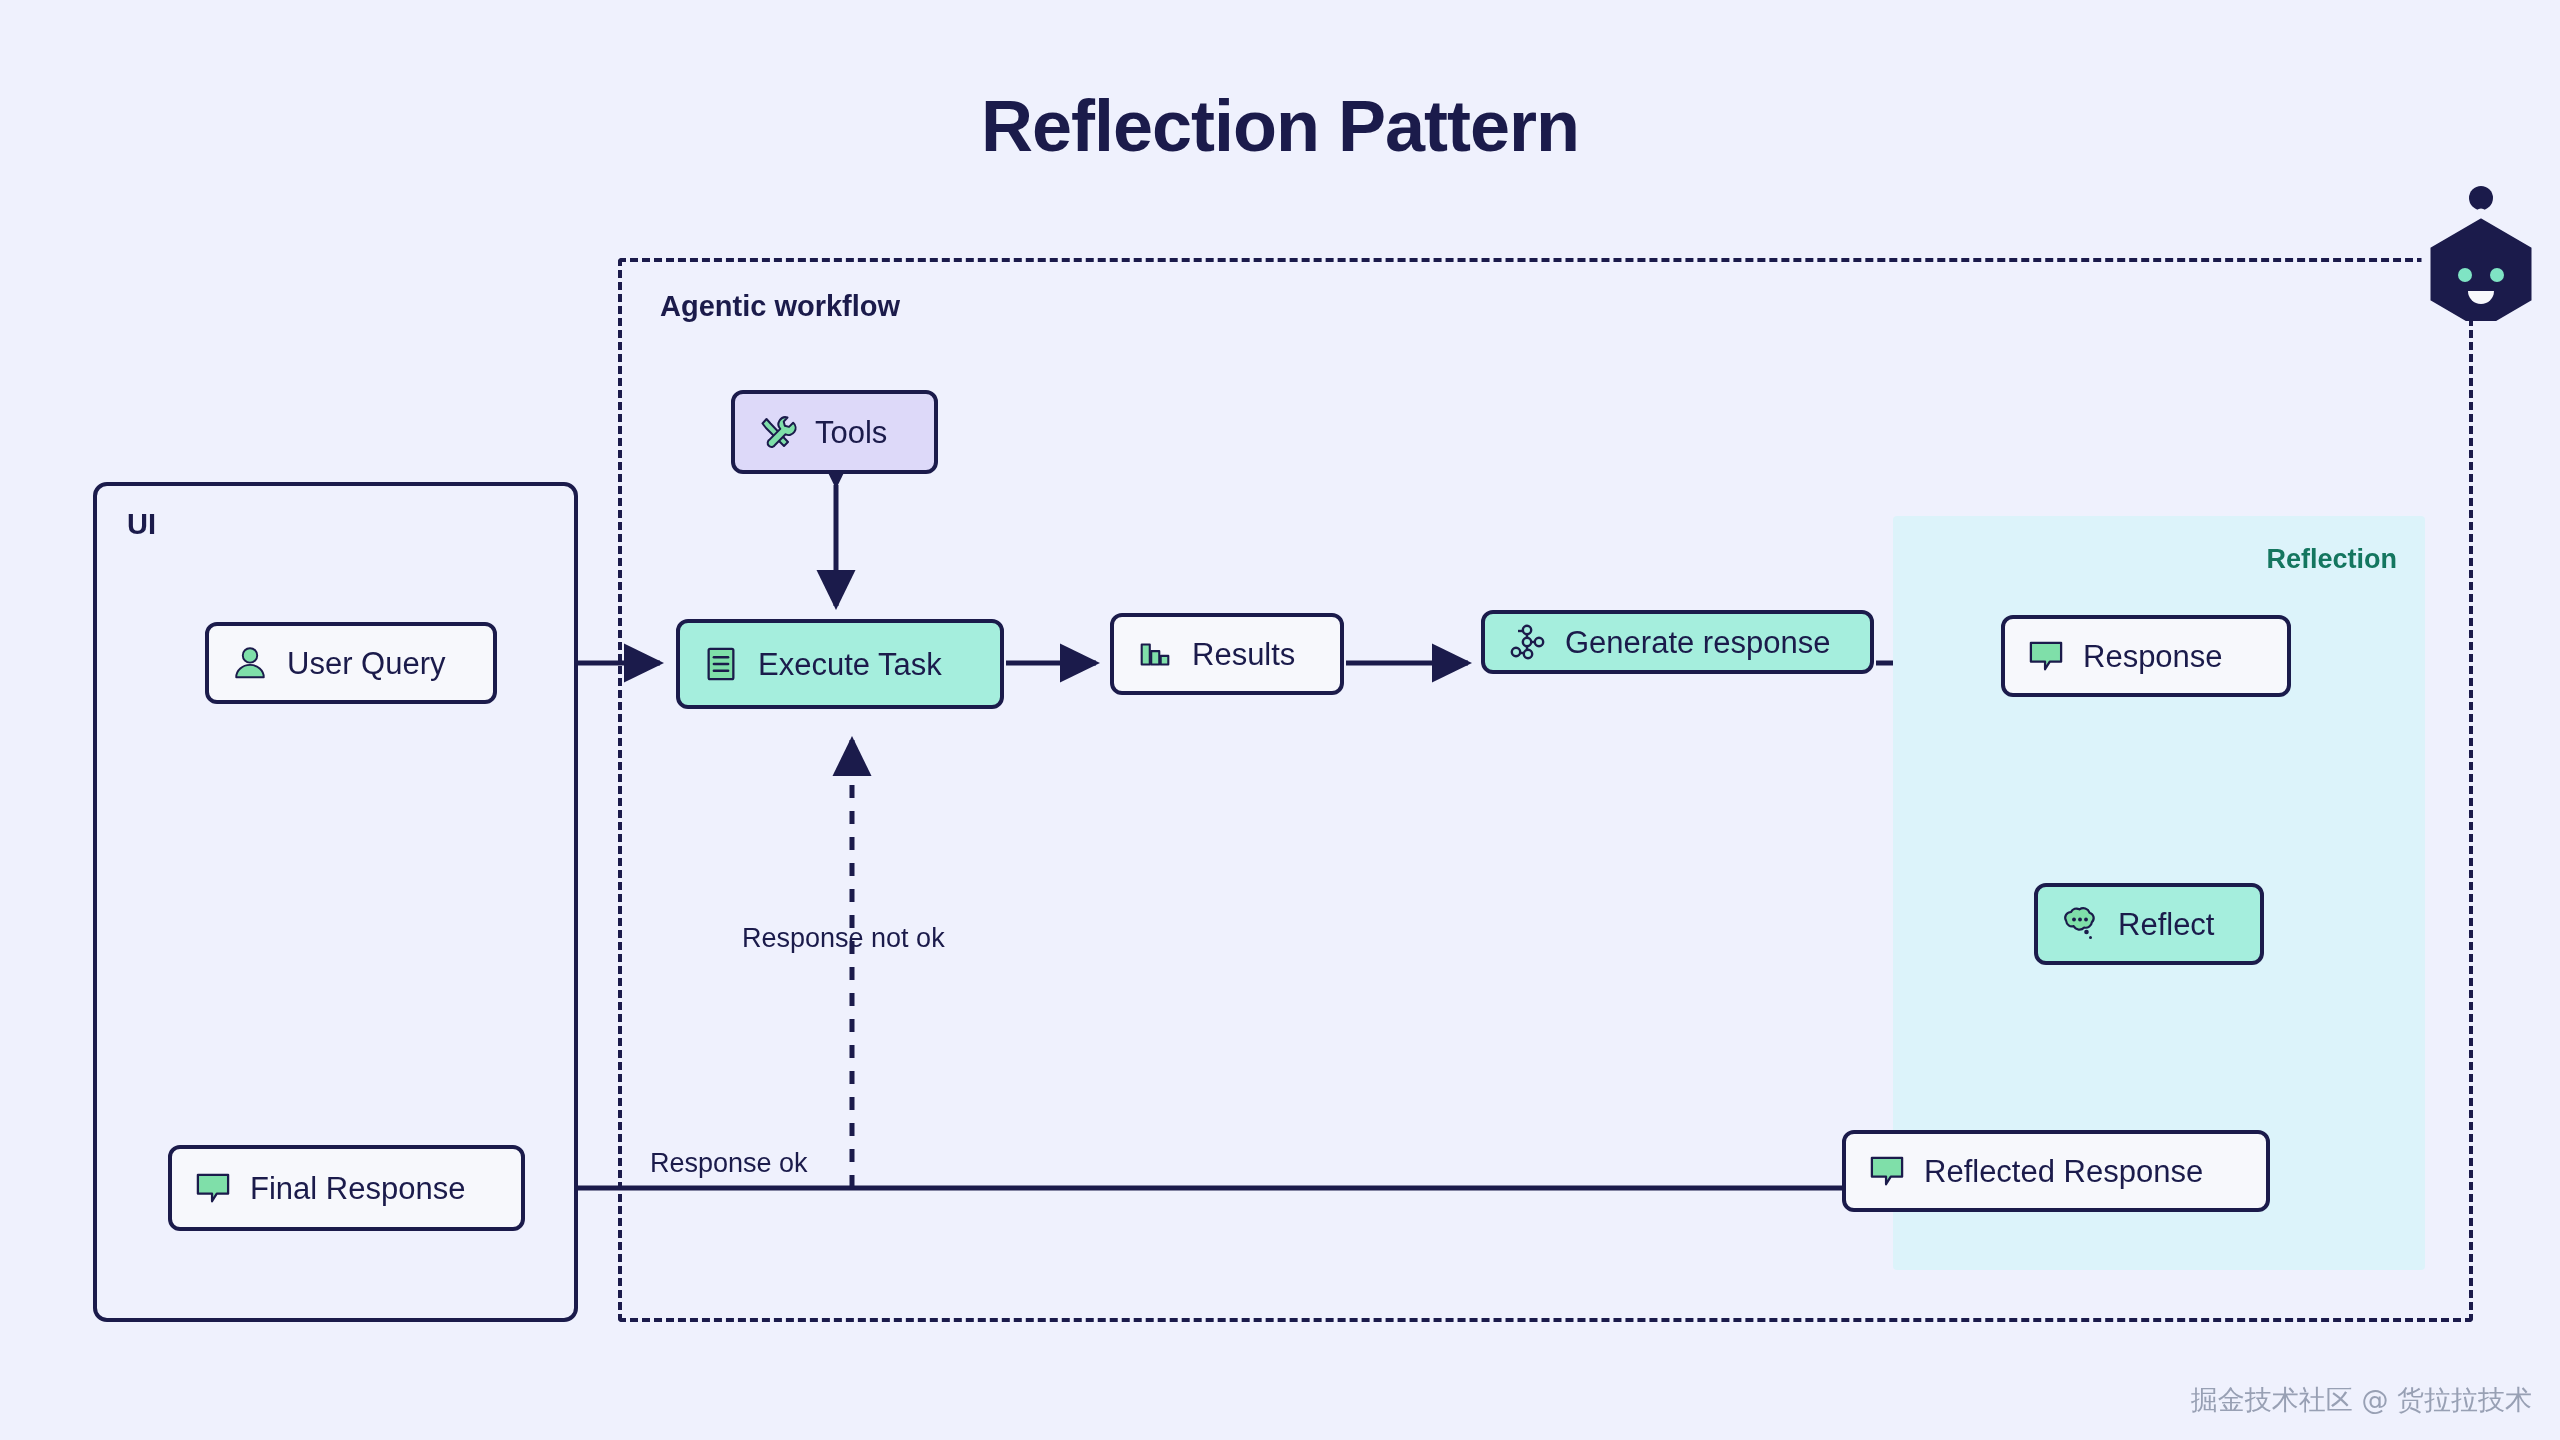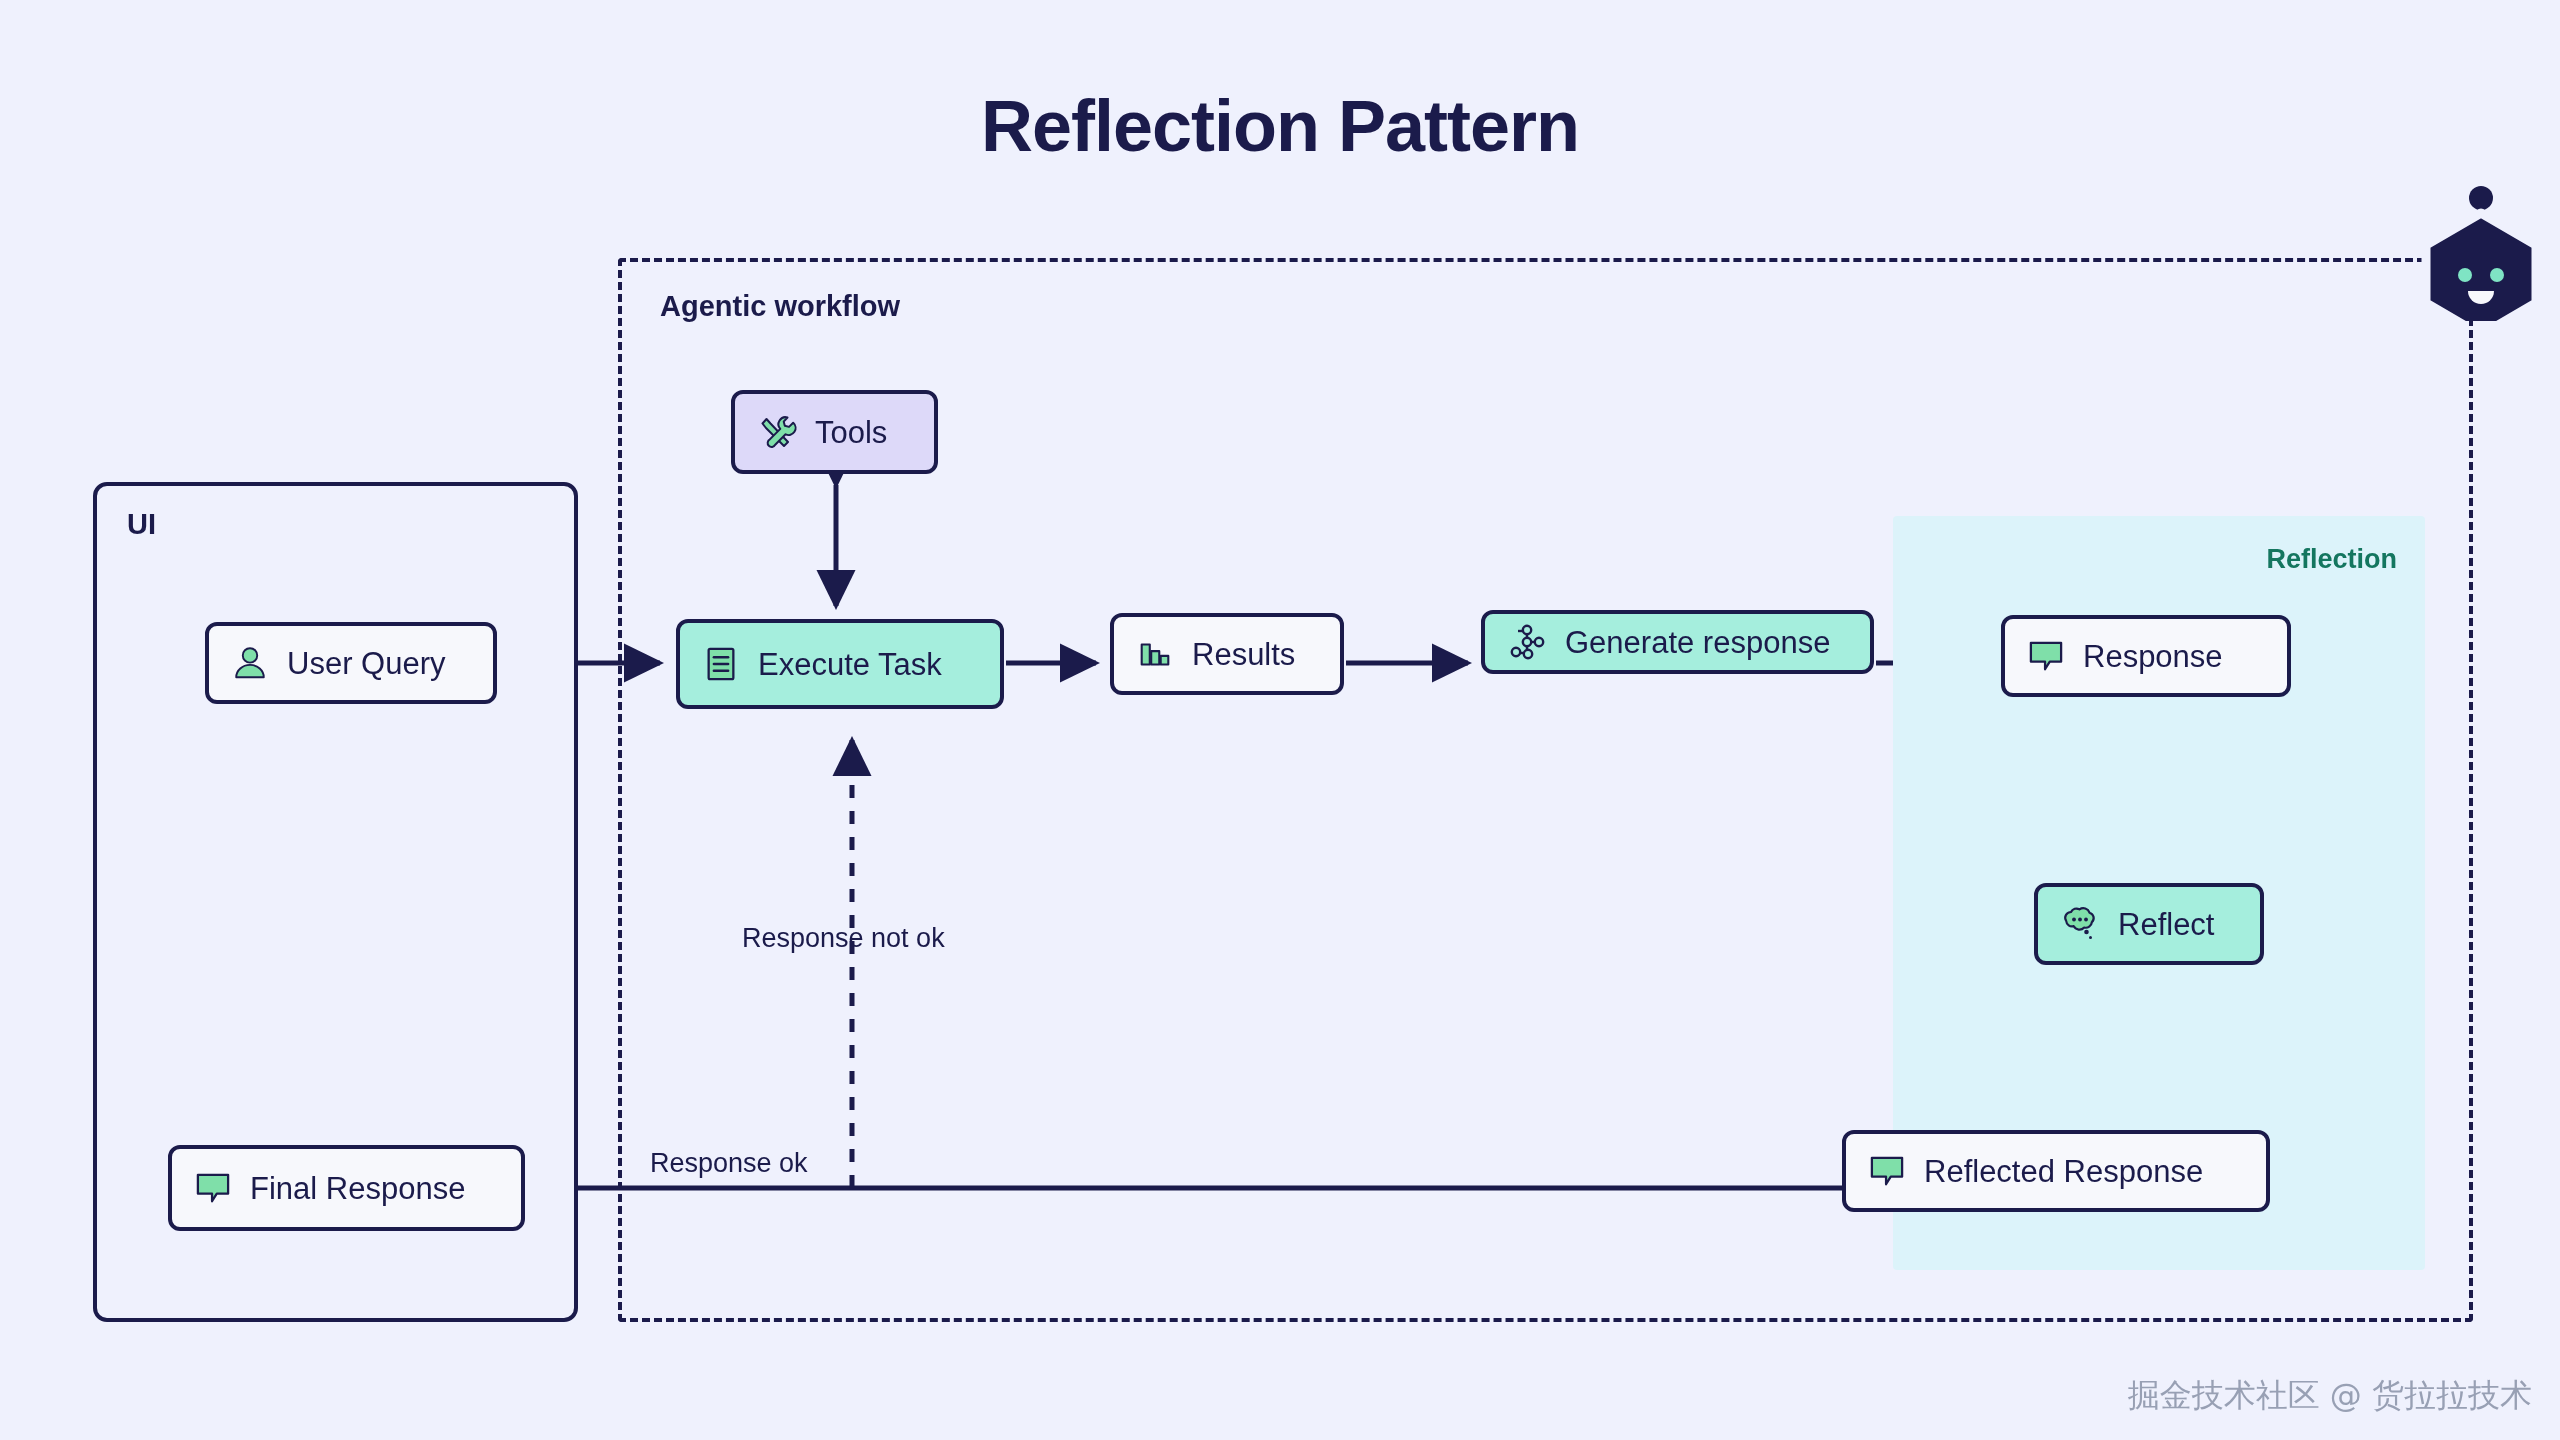--- a/index.html
+++ b/index.html
@@ -198,21 +198,21 @@
     top: 185px;
     width: 126px;
     height: 136px;
   }
 
   
   #watermark {
     position: absolute;
     right: 28px;
     bottom: 22px;
-    font-size: 32px;
+    font-size: 27px;
     color: #98a0b4;
     font-family: "DejaVu Sans", sans-serif;
     white-space: nowrap;
   }
 </style>
 </head>
 <body>
 
 <div id="canvas">
 

